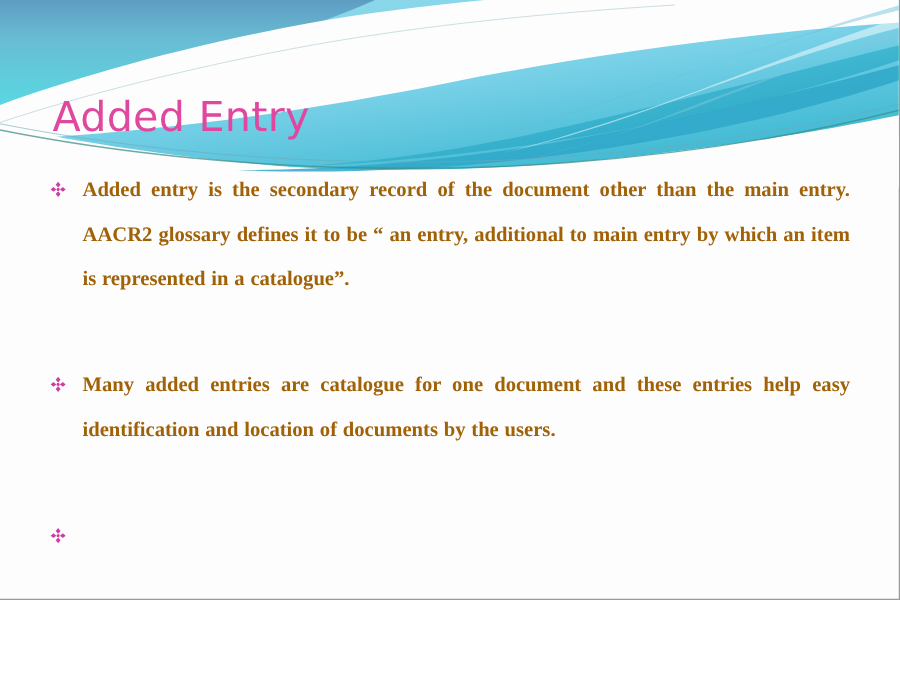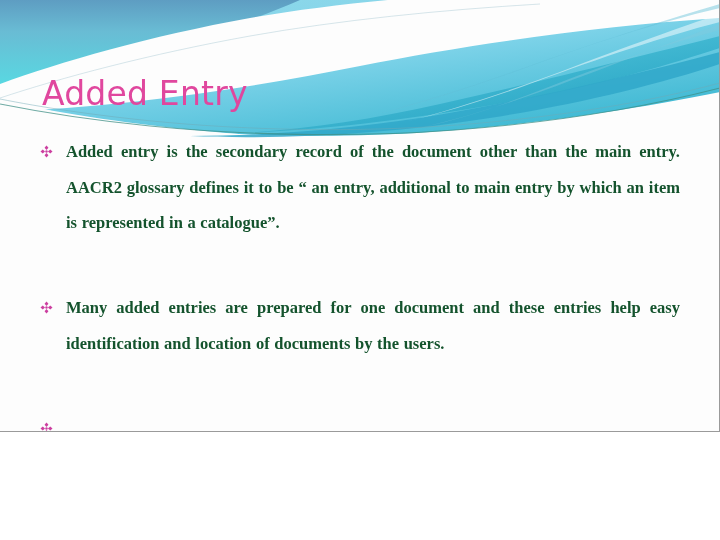--- a/index.html
+++ b/index.html
@@ -4,21 +4,21 @@
 <style>
   html, body {
     margin: 0;
     padding: 0;
     background: #ffffff;
   }
 
   .slide {
     position: relative;
     width: 720px;
-    height: 432px;
+    height: 480px;
     background: #fdfdfd;
     overflow: hidden;
     box-sizing: border-box;
     border-right: 1px solid #9a9a9a;
     border-bottom: 1px solid #9a9a9a;
     font-family: "Liberation Serif", "DejaVu Serif", serif;
   }
 
   
   .header-art {
@@ -57,21 +57,21 @@
     width: 640px;
   }
 
   .bullet-para {
     position: relative;
     padding-left: 26px;
     margin: 0 0 14px 0;
     font-size: 16.5px;
     line-height: 35.5px;
     font-weight: bold;
-    color: #14532d;
+    color: #a16207;
     text-align: justify;
     text-justify: inter-word;
     word-spacing: 0.5px;
   }
   .bullet-para:last-child { margin-bottom: 0; }
 
   .bullet-mark {
     position: absolute;
     left: 0;
     top: 0;
@@ -200,21 +200,21 @@
         <svg width="13" height="13" viewBox="0 0 16 16" xmlns="http://www.w3.org/2000/svg">
           <g fill="#cc3fa0">
             <path d="M8 0.6 L10.4 3.4 L8 6.2 L5.6 3.4 Z"></path>
             <path d="M8 9.8 L10.4 12.6 L8 15.4 L5.6 12.6 Z"></path>
             <path d="M0.6 8 L3.4 5.6 L6.2 8 L3.4 10.4 Z"></path>
             <path d="M9.8 8 L12.6 5.6 L15.4 8 L12.6 10.4 Z"></path>
             <circle cx="8" cy="8" r="1.5"></circle>
           </g>
         </svg>
       </span>
-      <span class="para-text">Many added entries are prepared for one document and these entries help easy identification and location of documents by the users.</span>
+      <span class="para-text">Many added entries are catalogue for one document and these entries help easy identification and location of documents by the users.</span>
     </p>
 
     <p class="bullet-para">
       <span class="bullet-mark">
         <svg width="13" height="13" viewBox="0 0 16 16" xmlns="http://www.w3.org/2000/svg">
           <g fill="#cc3fa0">
             <path d="M8 0.6 L10.4 3.4 L8 6.2 L5.6 3.4 Z"></path>
             <path d="M8 9.8 L10.4 12.6 L8 15.4 L5.6 12.6 Z"></path>
             <path d="M0.6 8 L3.4 5.6 L6.2 8 L3.4 10.4 Z"></path>
             <path d="M9.8 8 L12.6 5.6 L15.4 8 L12.6 10.4 Z"></path>

